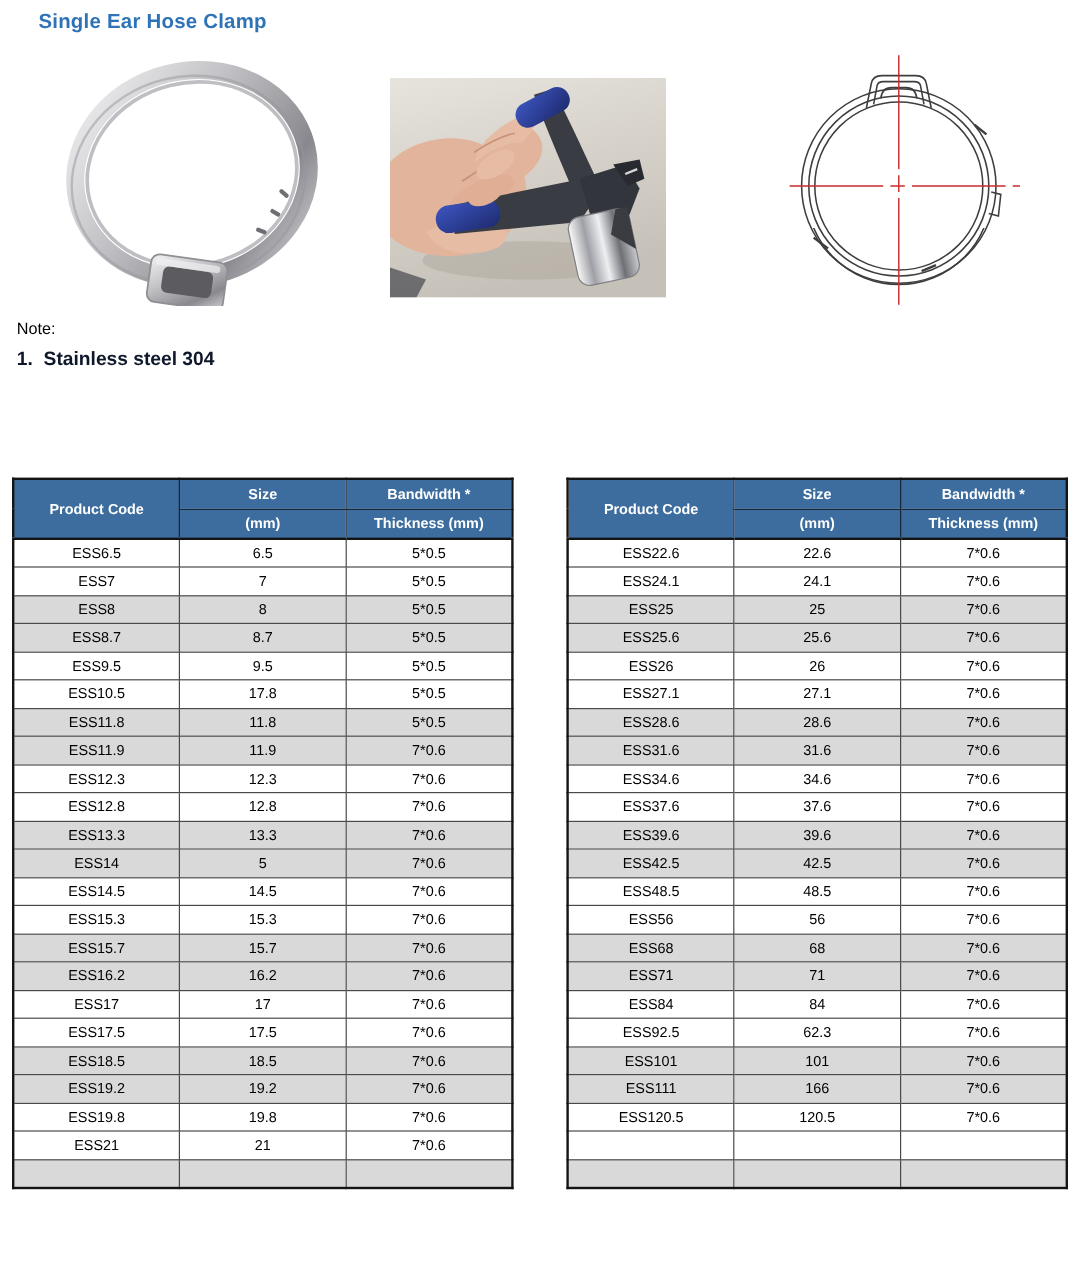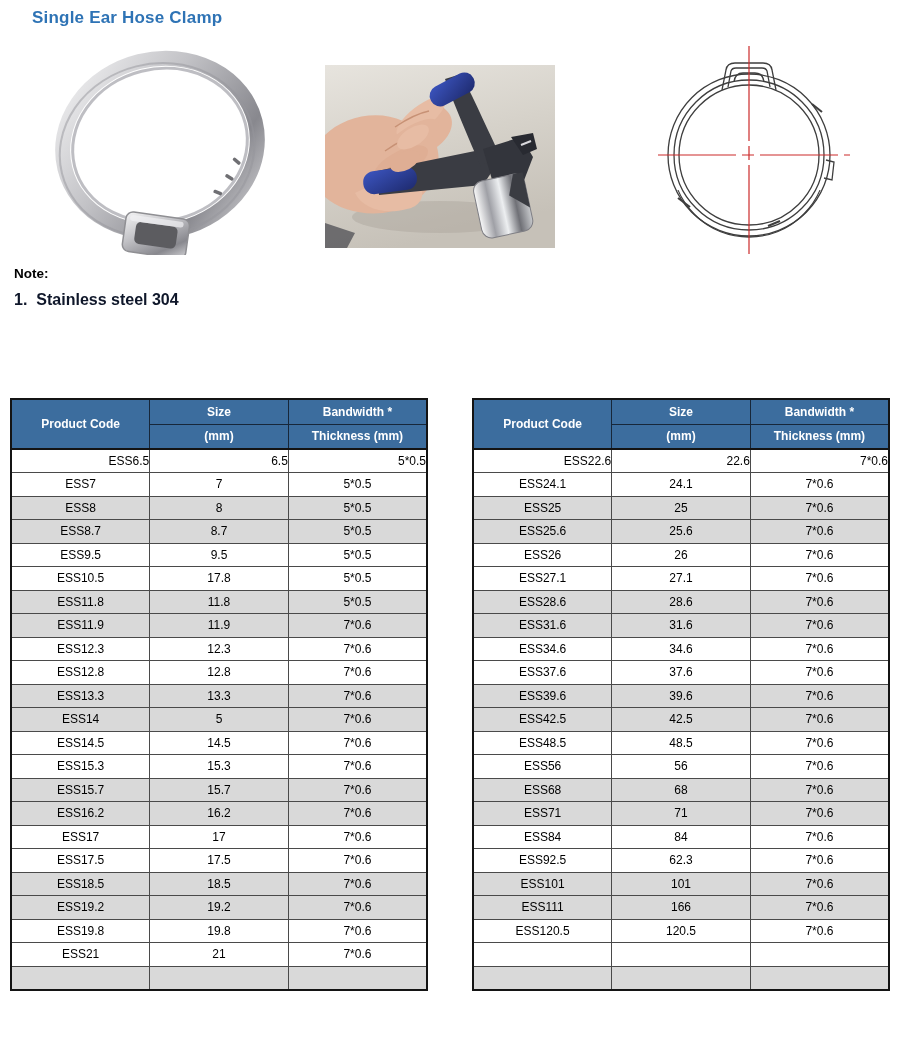--- a/index.html
+++ b/index.html
@@ -12,21 +12,21 @@
     font-size:17px; font-weight:bold; color:#2e73b5; letter-spacing:.2px;
   }
 
   .fig { position:absolute; }
   #fig-clamp   { left:15px;  top:45px; width:285px; height:210px; }
   #fig-pincers { left:325px; top:65px; width:230px; height:183px; }
   #fig-drawing { left:650px; top:40px; width:248px; height:220px; }
 
   .note-heading {
     position:absolute; left:14px; top:266px;
-    font-size:13.5px; font-weight:bold; color:#000;
+    font-size:13.5px; font-weight:normal; color:#000;
   }
   .note-item {
     position:absolute; left:14px; top:291px;
     font-size:16px; color:#0f172a;font-weight:bold;
   }
   .note-item .num { display:inline-block; margin-right:9px; }
 
   table.spec-table {
     position:absolute; top:398px; width:418px;
     border-collapse:collapse; table-layout:fixed;
@@ -40,21 +40,21 @@
     border:1px solid #4a4a4a;
     text-align:center; vertical-align:middle;
     padding:0; overflow:hidden; white-space:nowrap;
   }
   .spec-table thead th {
     background:#3c6d9e; color:#ffffff; font-weight:bold;
     font-size:12px; height:25px; border-color:#17273a;
   }
   .spec-table tbody td { height:23.5px; background:#ffffff; }
   .spec-table tbody tr.shaded td { background:#d9d9d9; }
-  .spec-table tbody tr:first-child td { border-top:2px solid #141414;text-align:right; }
+  .spec-table tbody tr:first-child td { border-top:2px solid #141414; }
 </style>
 </head>
 <body>
 
 <div class="page-title">Single Ear Hose Clamp</div>
 
 <svg id="fig-clamp" class="fig" viewBox="0 0 285 210" xmlns="http://www.w3.org/2000/svg">
   <defs>
     <linearGradient id="met1" x1="0" y1="0" x2="1" y2="1">
       <stop offset="0" stop-color="#f4f4f5"></stop>

